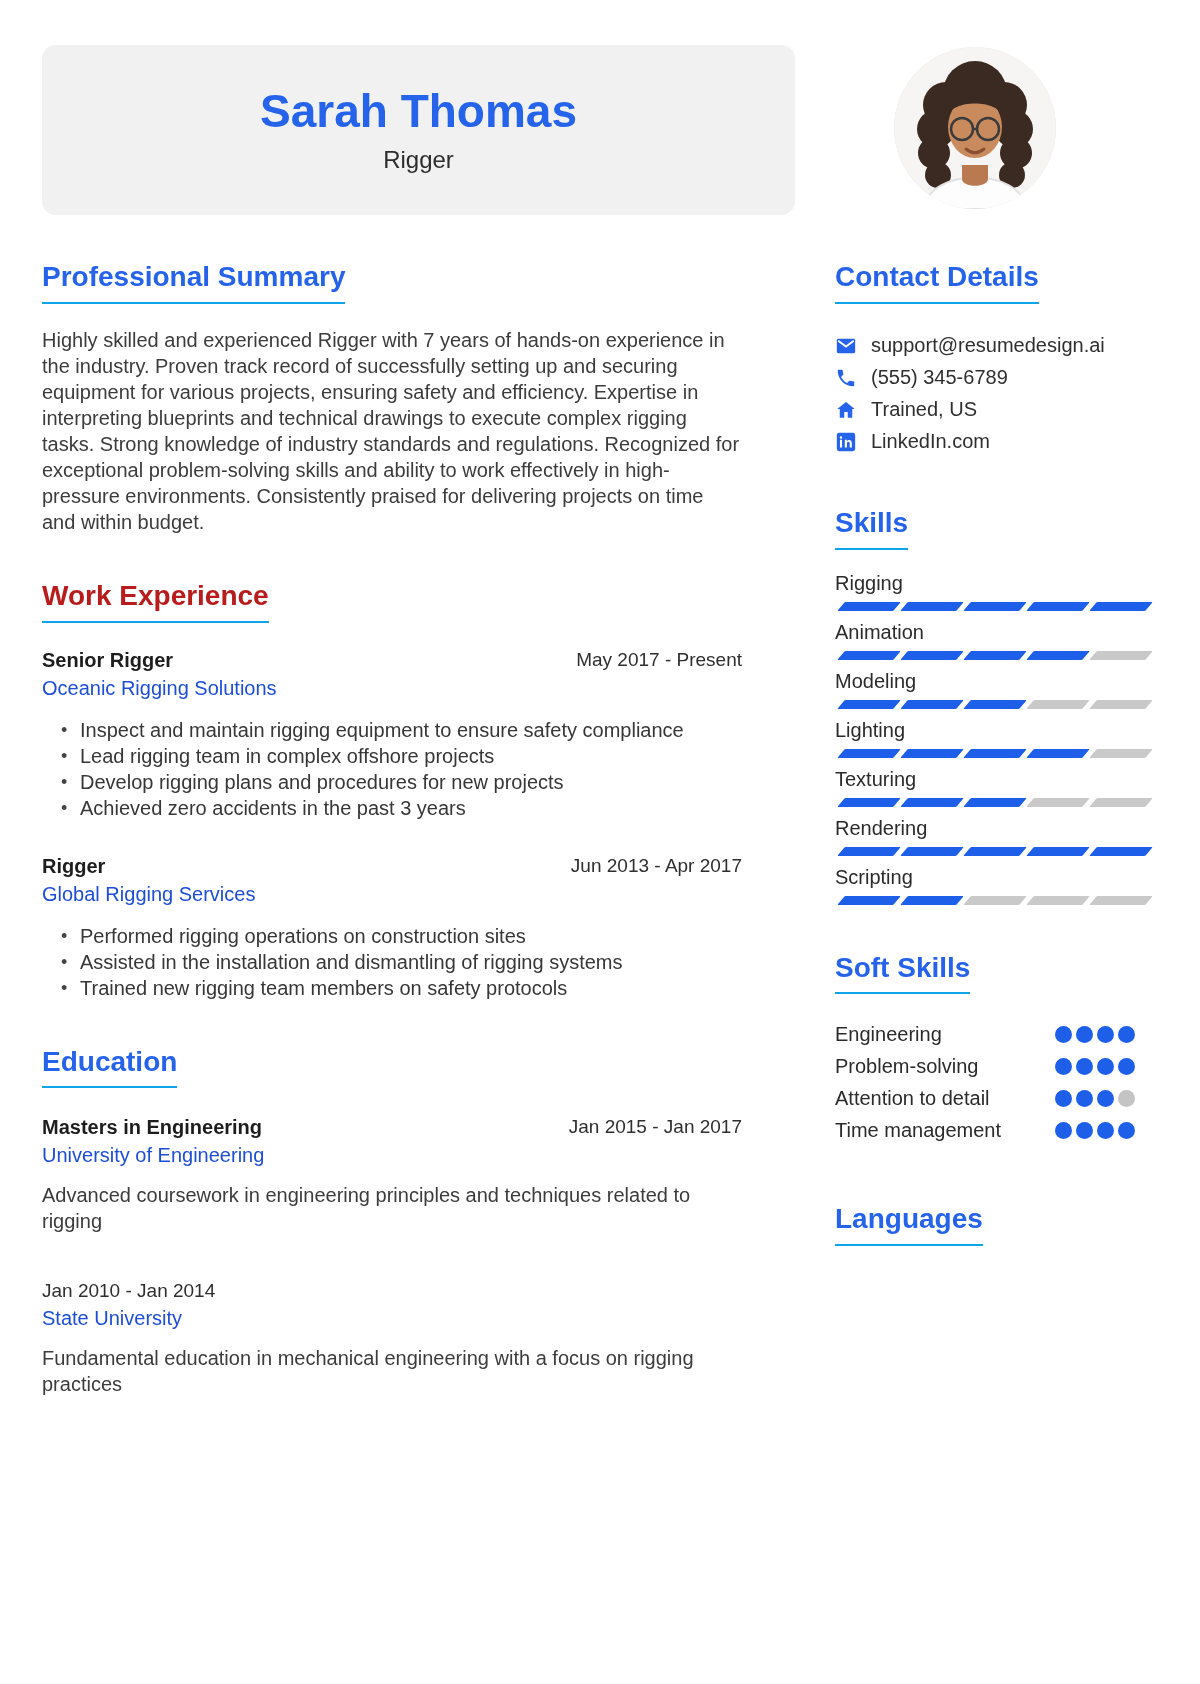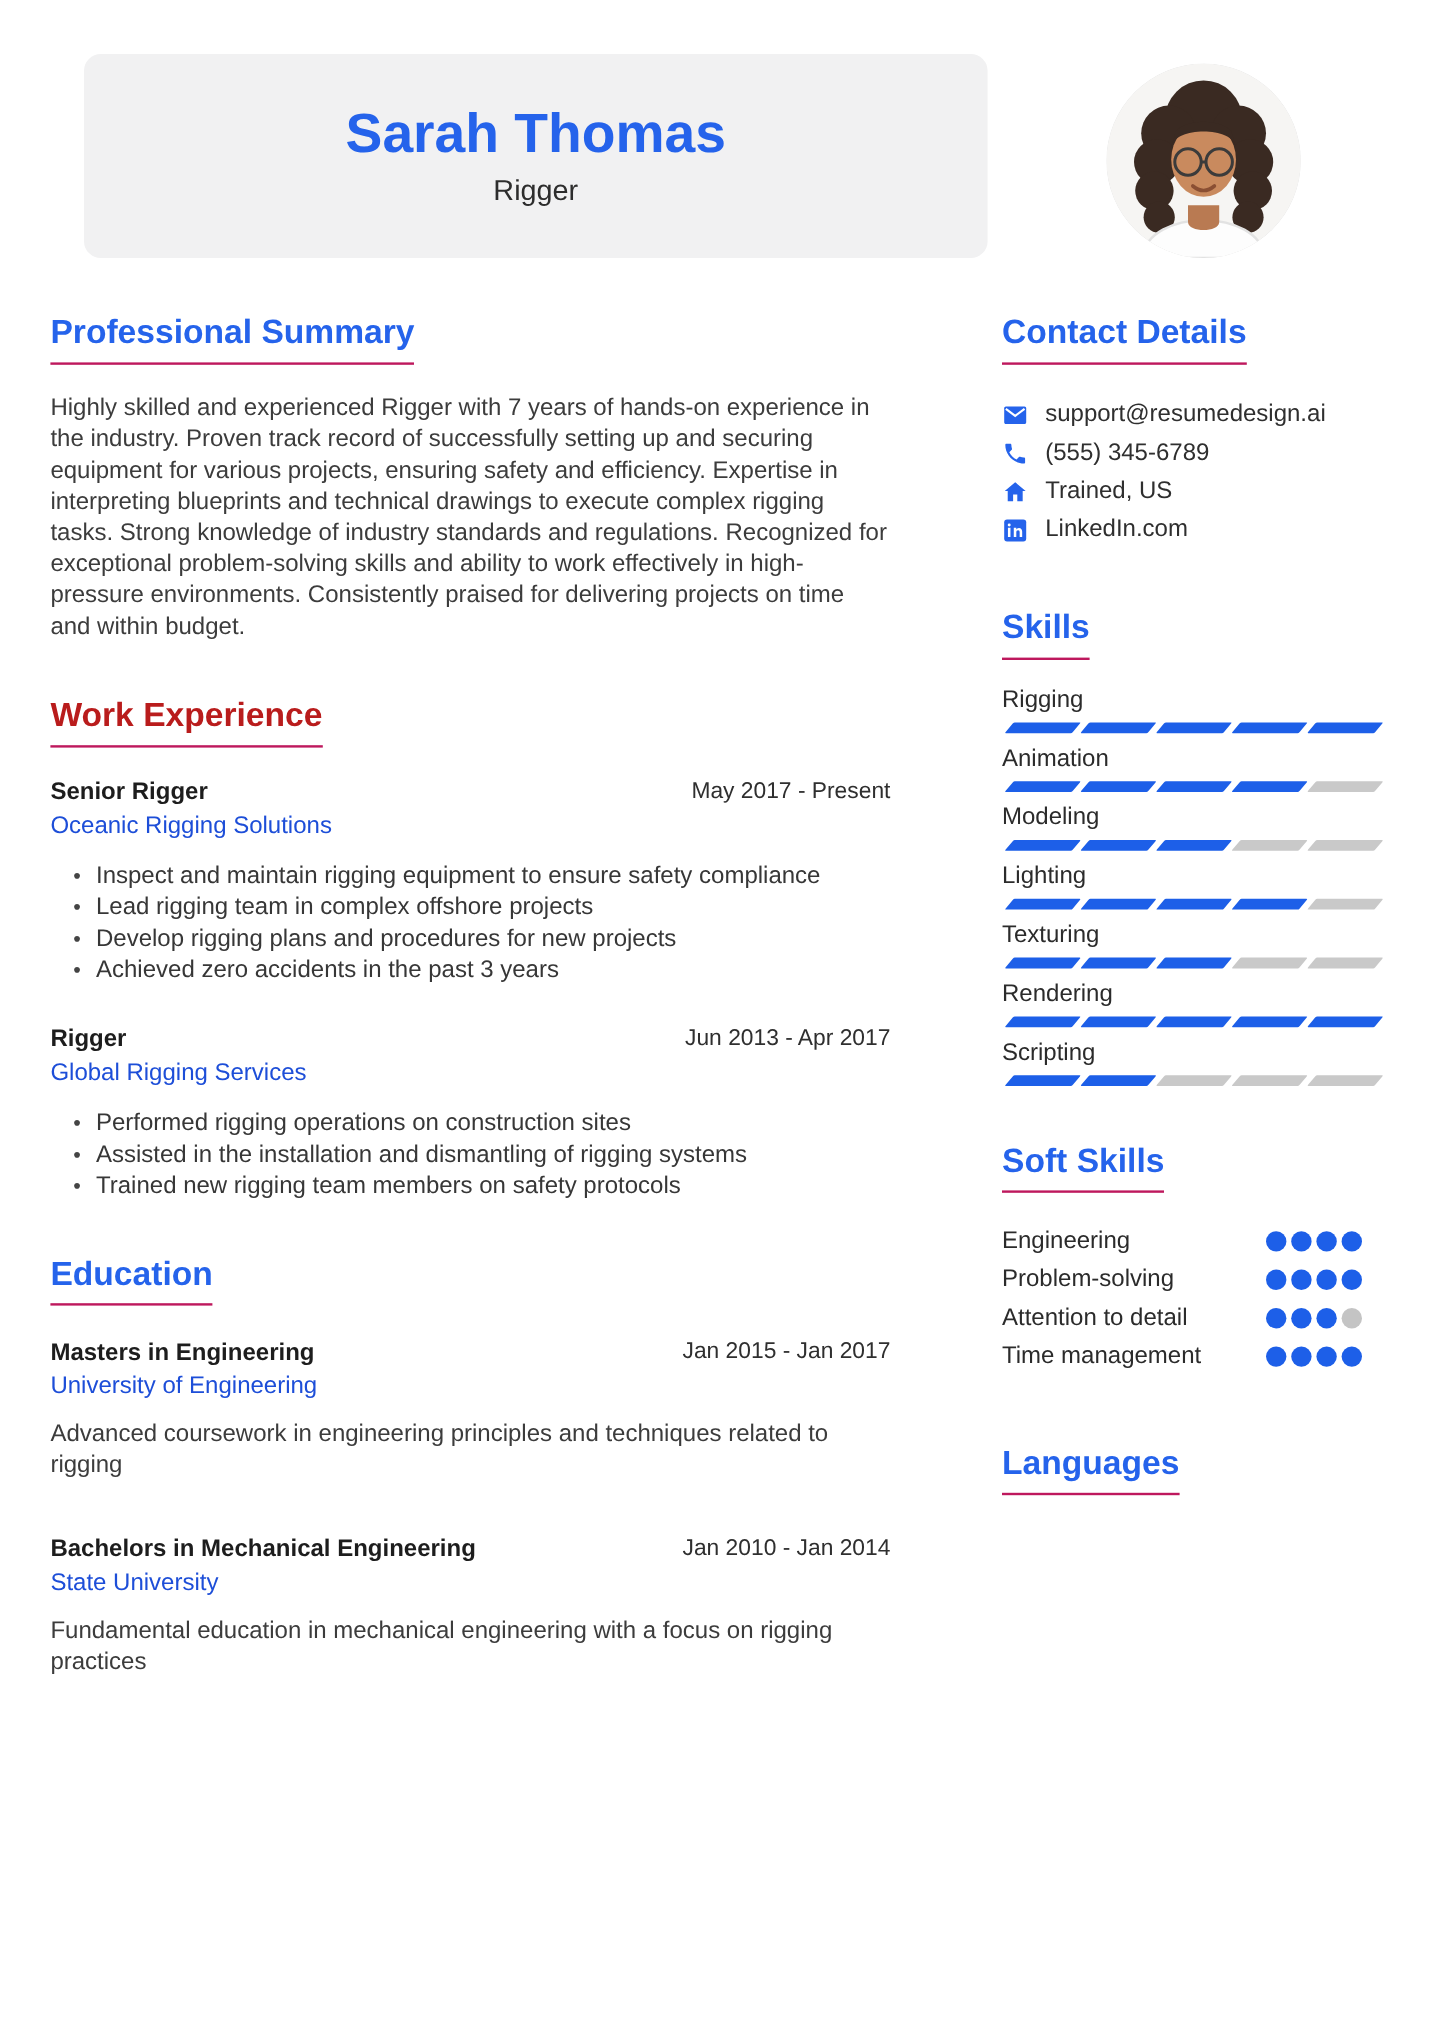--- a/index.html
+++ b/index.html
@@ -4,40 +4,40 @@
 <style>
   html,body{margin:0;padding:0;background:#ffffff;}
   body{
     width:1200px;height:1684px;overflow:hidden;
     font-family:"Liberation Sans", sans-serif;color:#3a3a3a;
     position:relative;
   }
   .page{box-sizing:border-box;width:1200px;height:1684px;padding:45px 45px 0 42px;}
 
   
-  .header-row{display:flex;align-items:flex-end;margin-left:28px;}
+  .header-row{display:flex;align-items:flex-start;}
   .header-box{
     width:753px;height:170px;background:#f1f1f2;border-radius:14px;
     display:flex;flex-direction:column;align-items:center;justify-content:center;
   }
   .name{font-size:46px;font-weight:bold;color:#2563eb;line-height:1.1;}
   .job-subtitle{font-size:24px;color:#2d2d2d;margin-top:10px;}
   .photo{
     width:162px;height:162px;border-radius:50%;overflow:hidden;margin-left:99px;margin-top:2px;
     flex:0 0 auto;box-shadow:0 0 0 1px #e6e6e6 inset;
   }
 
   
   .columns{display:flex;margin-top:47px;}
   .left-col{width:700px;flex:0 0 auto;}
   .right-col{width:320px;flex:0 0 auto;margin-left:93px;}
 
   h2.sec-h{
     font-size:28px;font-weight:bold;color:#2563eb;margin:0;
-    display:inline-block;border-bottom:2px solid #be185d;padding-bottom:9px;line-height:1.1;
+    display:inline-block;border-bottom:2px solid #0ea5e9;padding-bottom:9px;line-height:1.1;
   }
 
   
   .summary-text{font-size:20px;line-height:26px;color:#3c3c3c;margin:23px 0 0 0;}
   section.block{margin-bottom:46px;}
 
   .job{margin-top:26px;}
   .job + .job{margin-top:34px;}
   .job-head{display:flex;justify-content:space-between;align-items:flex-start;}
   .entry-title{font-size:20px;font-weight:bold;color:#1d1d1d;}
@@ -170,21 +170,20 @@
             <div class="edu">
               <div class="job-head">
                 <div class="entry-title">Masters in Engineering</div>
                 <div class="entry-dates">Jan 2015 - Jan 2017</div>
               </div>
               <div class="entry-sub">University of Engineering</div>
               <div class="edu-desc">Advanced coursework in engineering principles and techniques related to rigging</div>
             </div>
             <div class="edu">
               <div class="job-head">
-                <div class="entry-title">Bachelors in Mechanical Engineering</div>
                 <div class="entry-dates">Jan 2010 - Jan 2014</div>
               </div>
               <div class="entry-sub">State University</div>
               <div class="edu-desc">Fundamental education in mechanical engineering with a focus on rigging practices</div>
             </div>
           </div>
       </section>
     </div>
 
     <div class="right-col">

